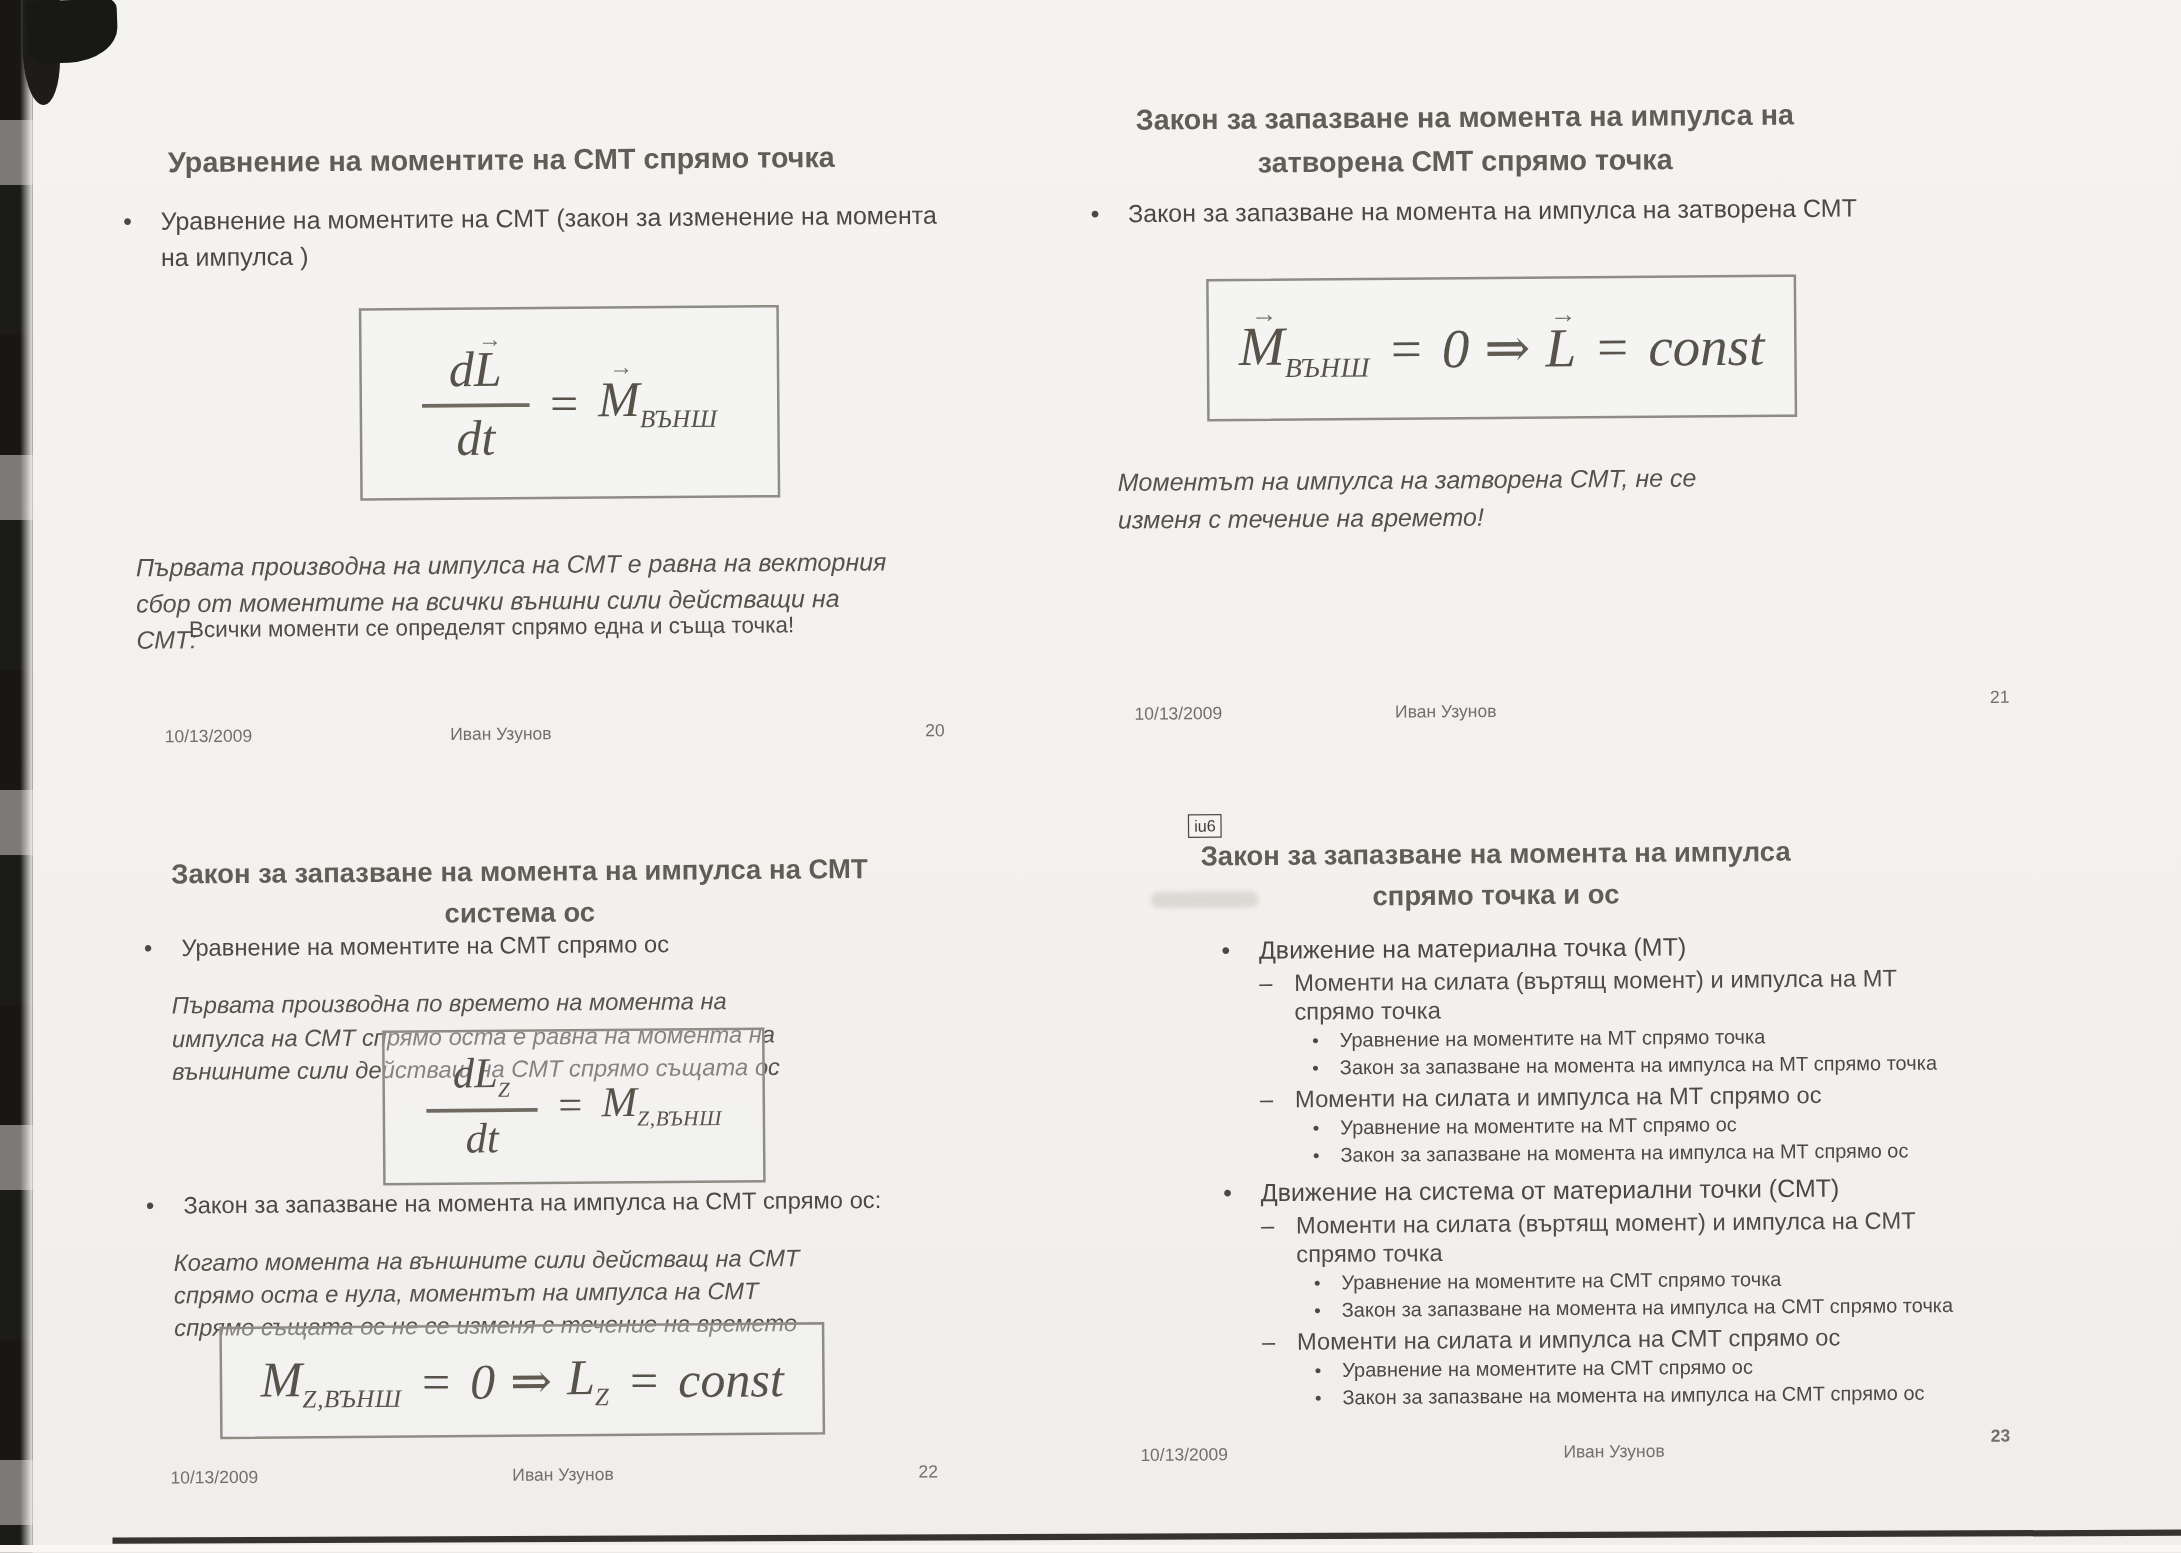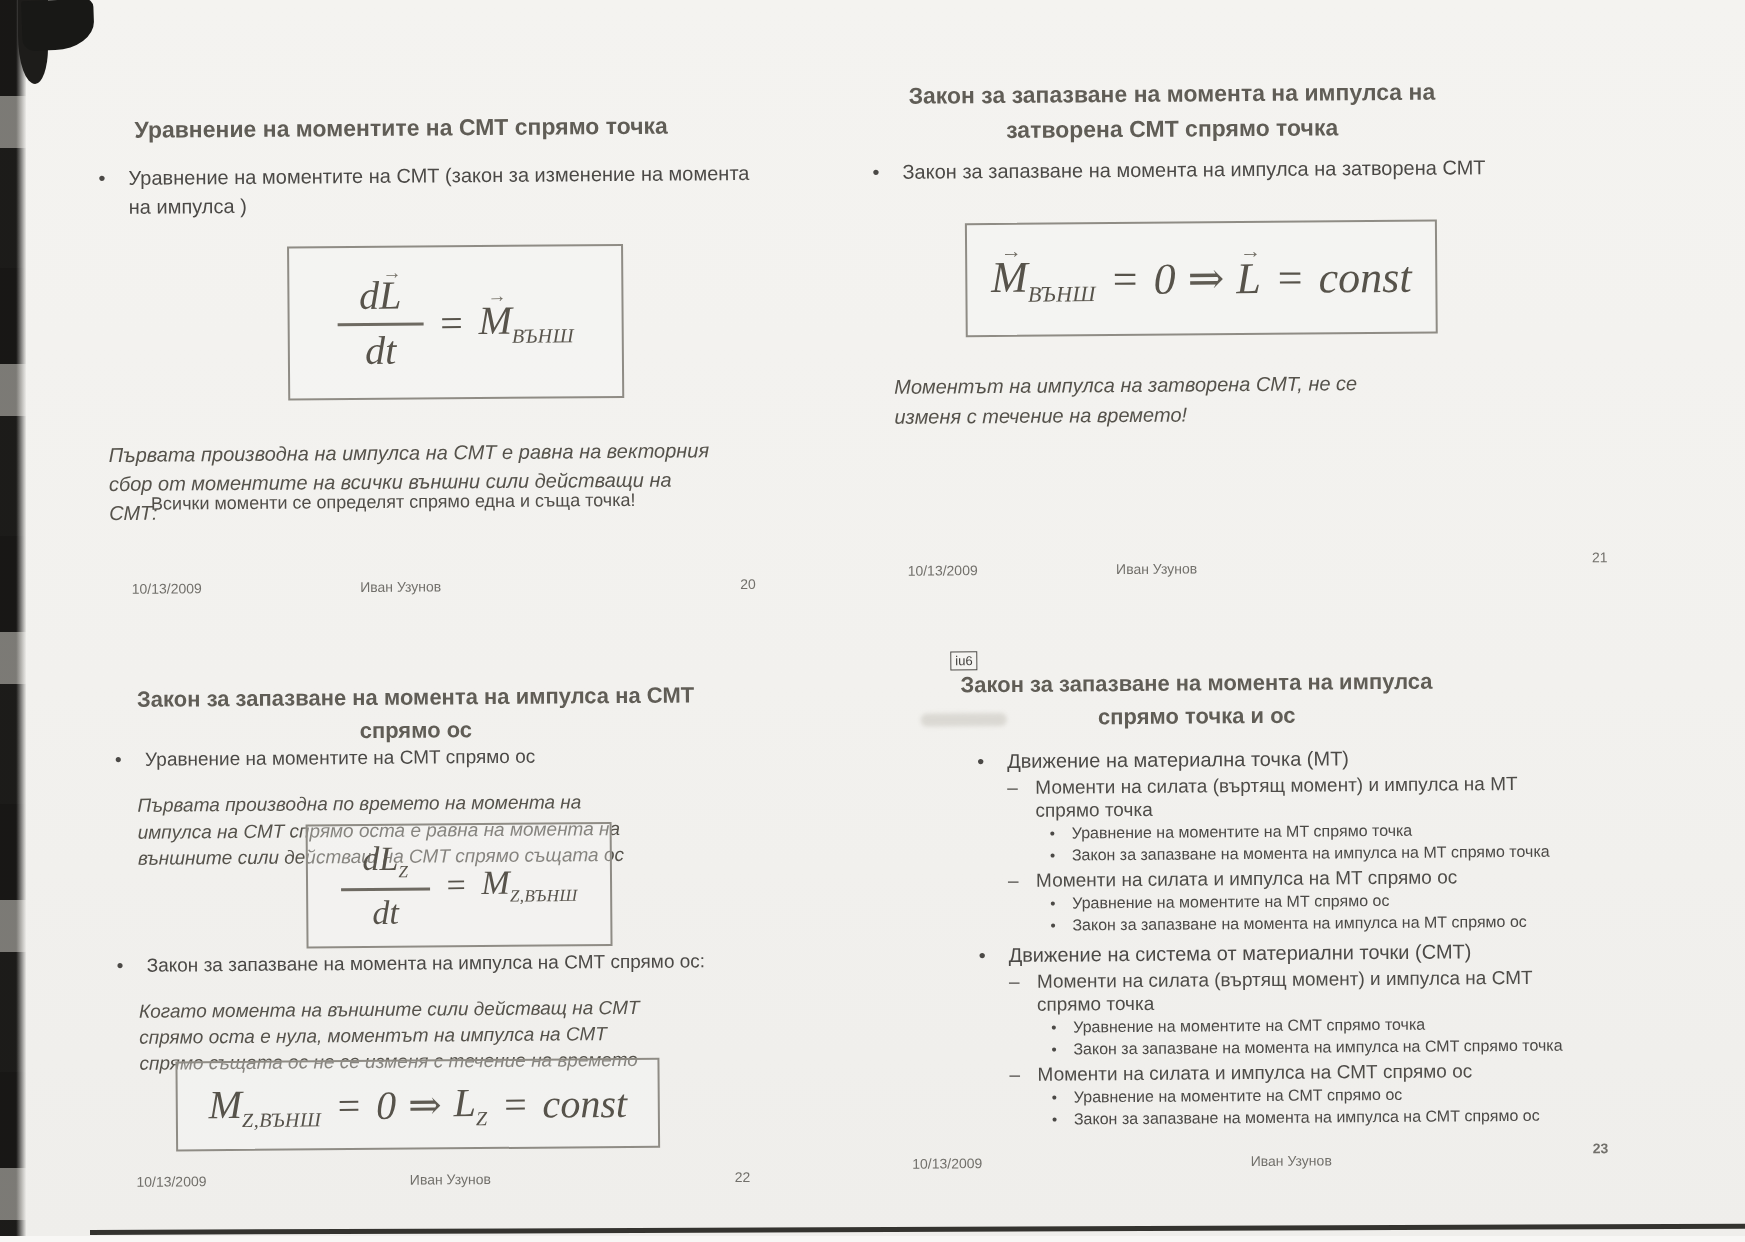--- a/index.html
+++ b/index.html
@@ -168,21 +168,21 @@
       <div class="footer">
         <span class="f-date">10/13/2009</span>
         <span class="f-author">Иван Узунов</span>
         <span class="f-page">21</span>
       </div>
     </section>
 
     <section class="slide s22">
       <h1 class="slide-title">
         <span>Закон за запазване на момента на импулса на СМТ</span><br>
-        <span>спрямо ос</span>
+        <span>система ос</span>
       </h1>
 
       <div class="brow brow-1">
         <span class="mk mk1">•</span>
         <span class="btext">Уравнение на моментите на СМТ спрямо ос</span>
       </div>
 
       <p class="ip ip1">Първата производна по времето на момента на импулса на СМТ спрямо оста е равна на момента на външните сили действащ на СМТ спрямо същата ос</p>
 
       <div class="fbox fbox22a">

